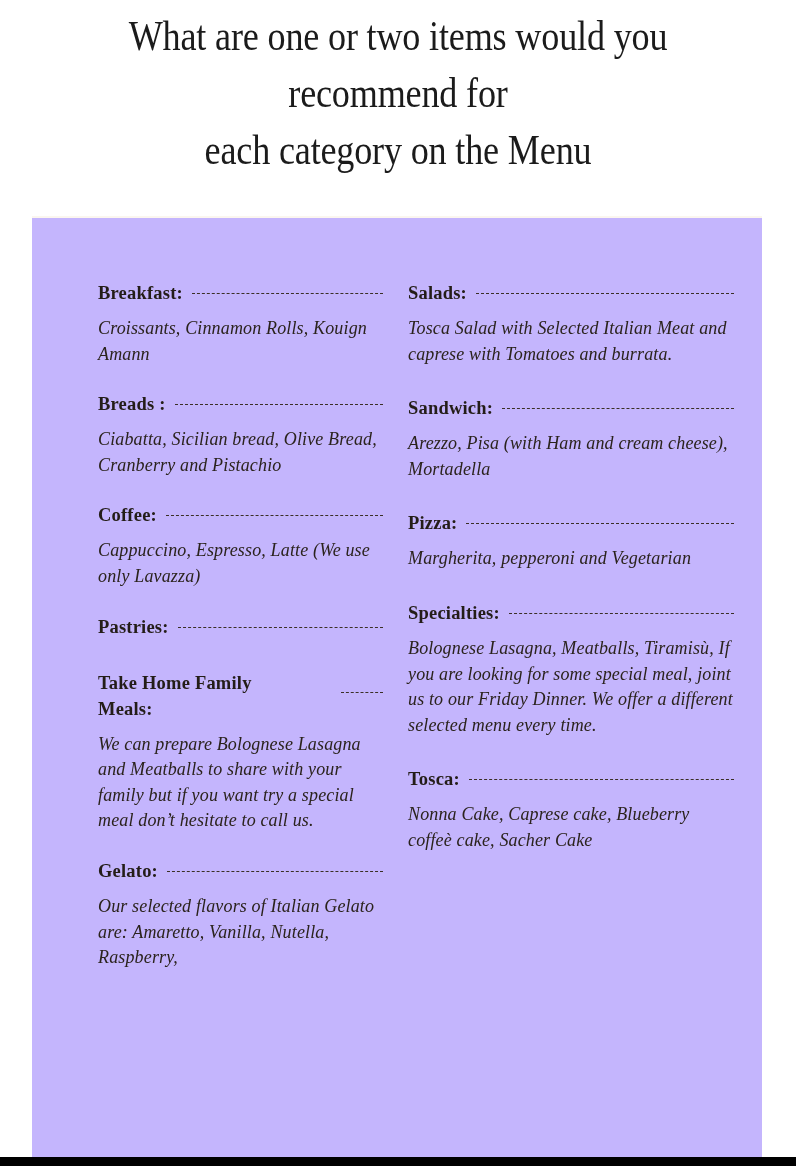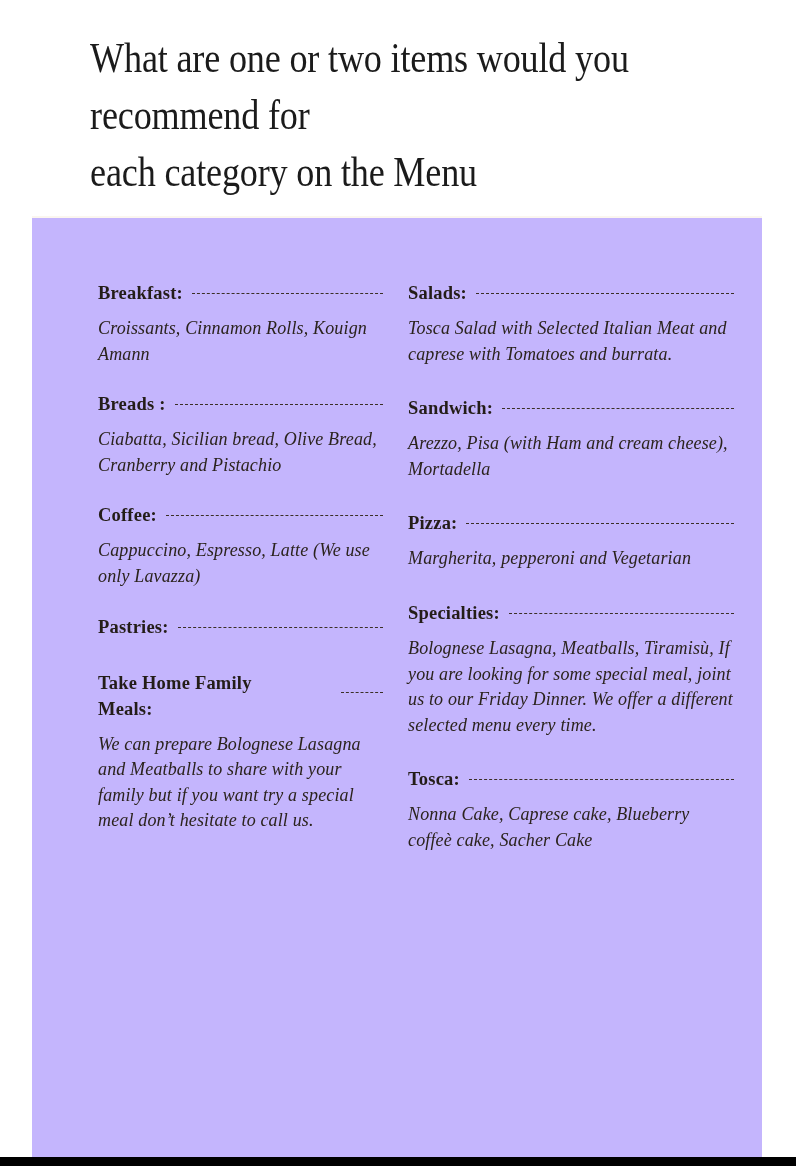--- a/index.html
+++ b/index.html
@@ -13,22 +13,23 @@
     background: #ffffff;
     font-family: "Liberation Serif", "DejaVu Serif", serif;
     overflow: hidden;
     position: relative;
   }
 
   
   .title-block {
     position: absolute;
     left: 40px;
-    top: 30px;
+    top: 8px;
     width: 716px;
+    text-align: center;
     color: #1b1b1b;
   }
   .title-line {
     font-family: "Liberation Serif", "DejaVu Serif", serif;
     font-size: 42px;
     line-height: 57px;
     font-weight: 400;
     letter-spacing: -0.2px;
     transform: scaleX(0.86);
     transform-origin: center center;
@@ -182,20 +183,27 @@
       <div class="section">
         <div class="heading-row">
           <span class="heading heading-wrap">Take Home Family Meals:</span>
           <span class="dashline short"></span>
         </div>
         <div class="body-text">We can prepare Bolognese Lasagna and Meatballs to share with your family but if you want try a special meal don’t hesitate to call us.</div>
       </div>
 
       <div class="gap-sm"></div>
 
+      <div class="section">
+        <div class="heading-row">
+          <span class="heading">Gelato:</span>
+          <span class="dashline"></span>
+        </div>
+        <div class="body-text">Our selected flavors of Italian Gelato are: Amaretto, Vanilla, Nutella, Raspberry,</div>
+      </div>
     </div>
 
     <div class="col col-right">
       <div style="height:62px"></div>
 
       <div class="section">
         <div class="heading-row">
           <span class="heading">Salads:</span>
           <span class="dashline"></span>
         </div>

